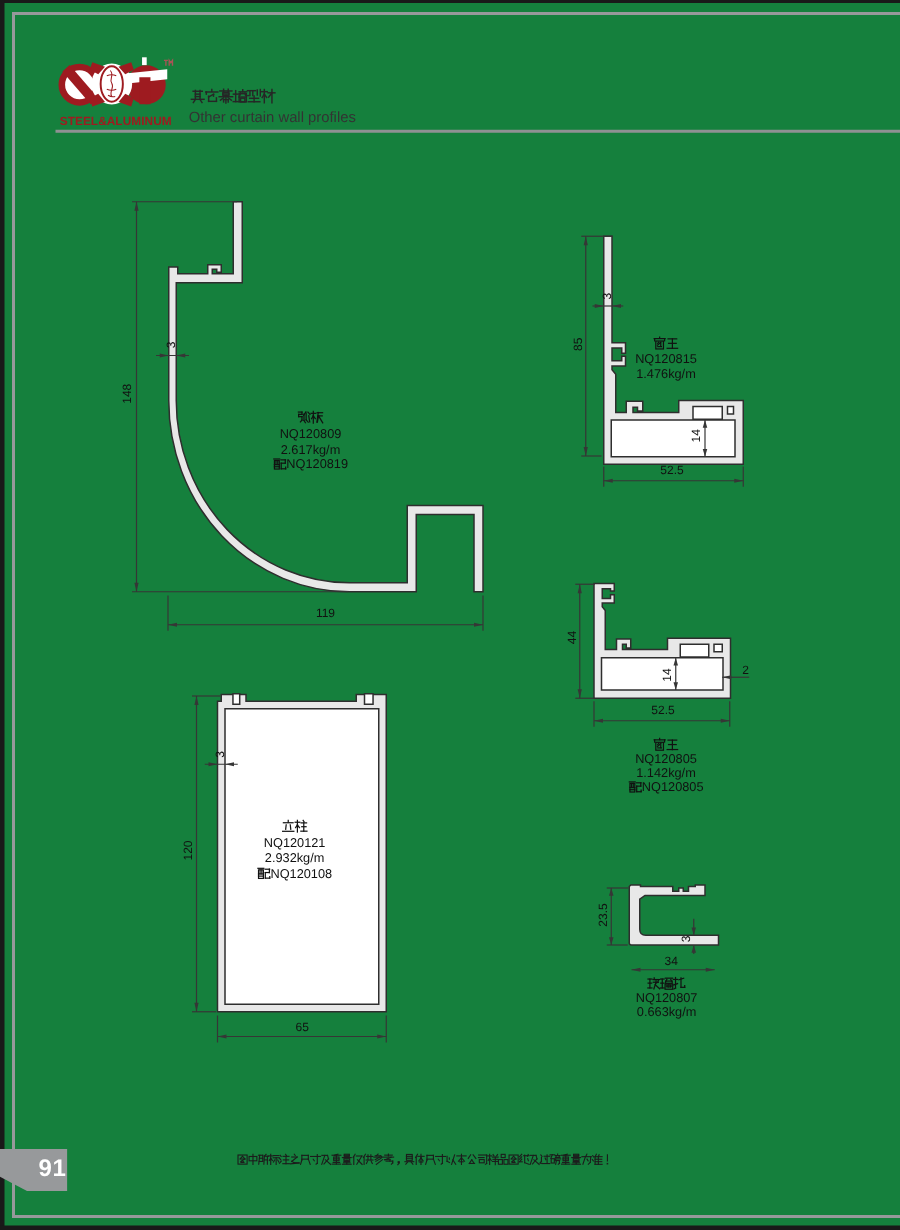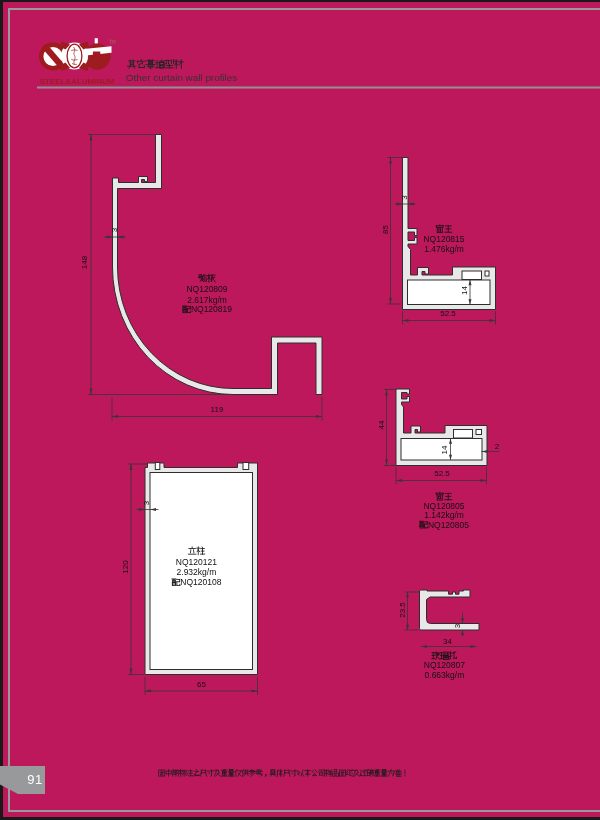--- a/index.html
+++ b/index.html
@@ -1,12 +1,12 @@
 <!DOCTYPE html>
-<html><head><meta charset="utf-8"><style>html,body{margin:0;padding:0;background:#fff;overflow:hidden;}#page{position:relative;width:600px;height:820px;overflow:hidden;background:#be185d;font-family:"Liberation Sans",sans-serif;}.abs{position:absolute;}</style></head><body>
+<html><head><meta charset="utf-8"><style>html,body{margin:0;padding:0;background:#fff;overflow:hidden;}#page{position:relative;width:600px;height:820px;overflow:hidden;background:#15803d;font-family:"Liberation Sans",sans-serif;}.abs{position:absolute;}</style></head><body>
 <div id="page">
 
 <div class="abs" style="left:0;top:0;width:600px;height:2.2px;background:#191919;"></div>
 
 <div class="abs" style="left:0;top:0;width:2.5px;height:820px;background:#191919;"></div>
 
 <div class="abs" style="left:0;top:817px;width:600px;height:3px;background:#191919;"></div>
 
 <div class="abs" style="left:8px;top:8px;width:600px;height:804px;box-sizing:border-box;border-left:2px solid #97999b;border-top:2px solid #97999b;border-bottom:2px solid #97999b;"></div>
 <svg class="abs" style="left:0;top:0" width="600" height="820" viewBox="0 0 600 820">
@@ -772,13 +772,13 @@
         <line x1="396.74" y1="776.23" x2="401.40" y2="776.23"></line>
       </g>
       <g stroke="#1c1c1c" stroke-width="0.74" stroke-linecap="square">
         <line x1="404.95" y1="769.94" x2="404.95" y2="774.01"></line>
         <rect x="404.43" y="775.27" width="1.04" height="1.04" stroke="none" fill="#1c1c1c"></rect>
       </g>
 </svg>
 
 <div class="abs" style="left:0;top:766px;width:45px;height:28px;background:#97999b;clip-path:polygon(0 0,100% 0,100% 100%,40% 100%,0 66%);"></div>
 
-<div class="abs" style="left:0;top:766px;width:60px;height:28px;line-height:27px;text-align:center;color:#fff;font-weight:normal;font-size:13px;letter-spacing:0.5px;text-indent:10px;">91</div>
+<div class="abs" style="left:0;top:766px;width:60px;height:28px;line-height:27px;text-align:center;color:#fff;font-weight:bold;font-size:16px;letter-spacing:0.5px;text-indent:10px;">91</div>
 </div>
 </body></html>

